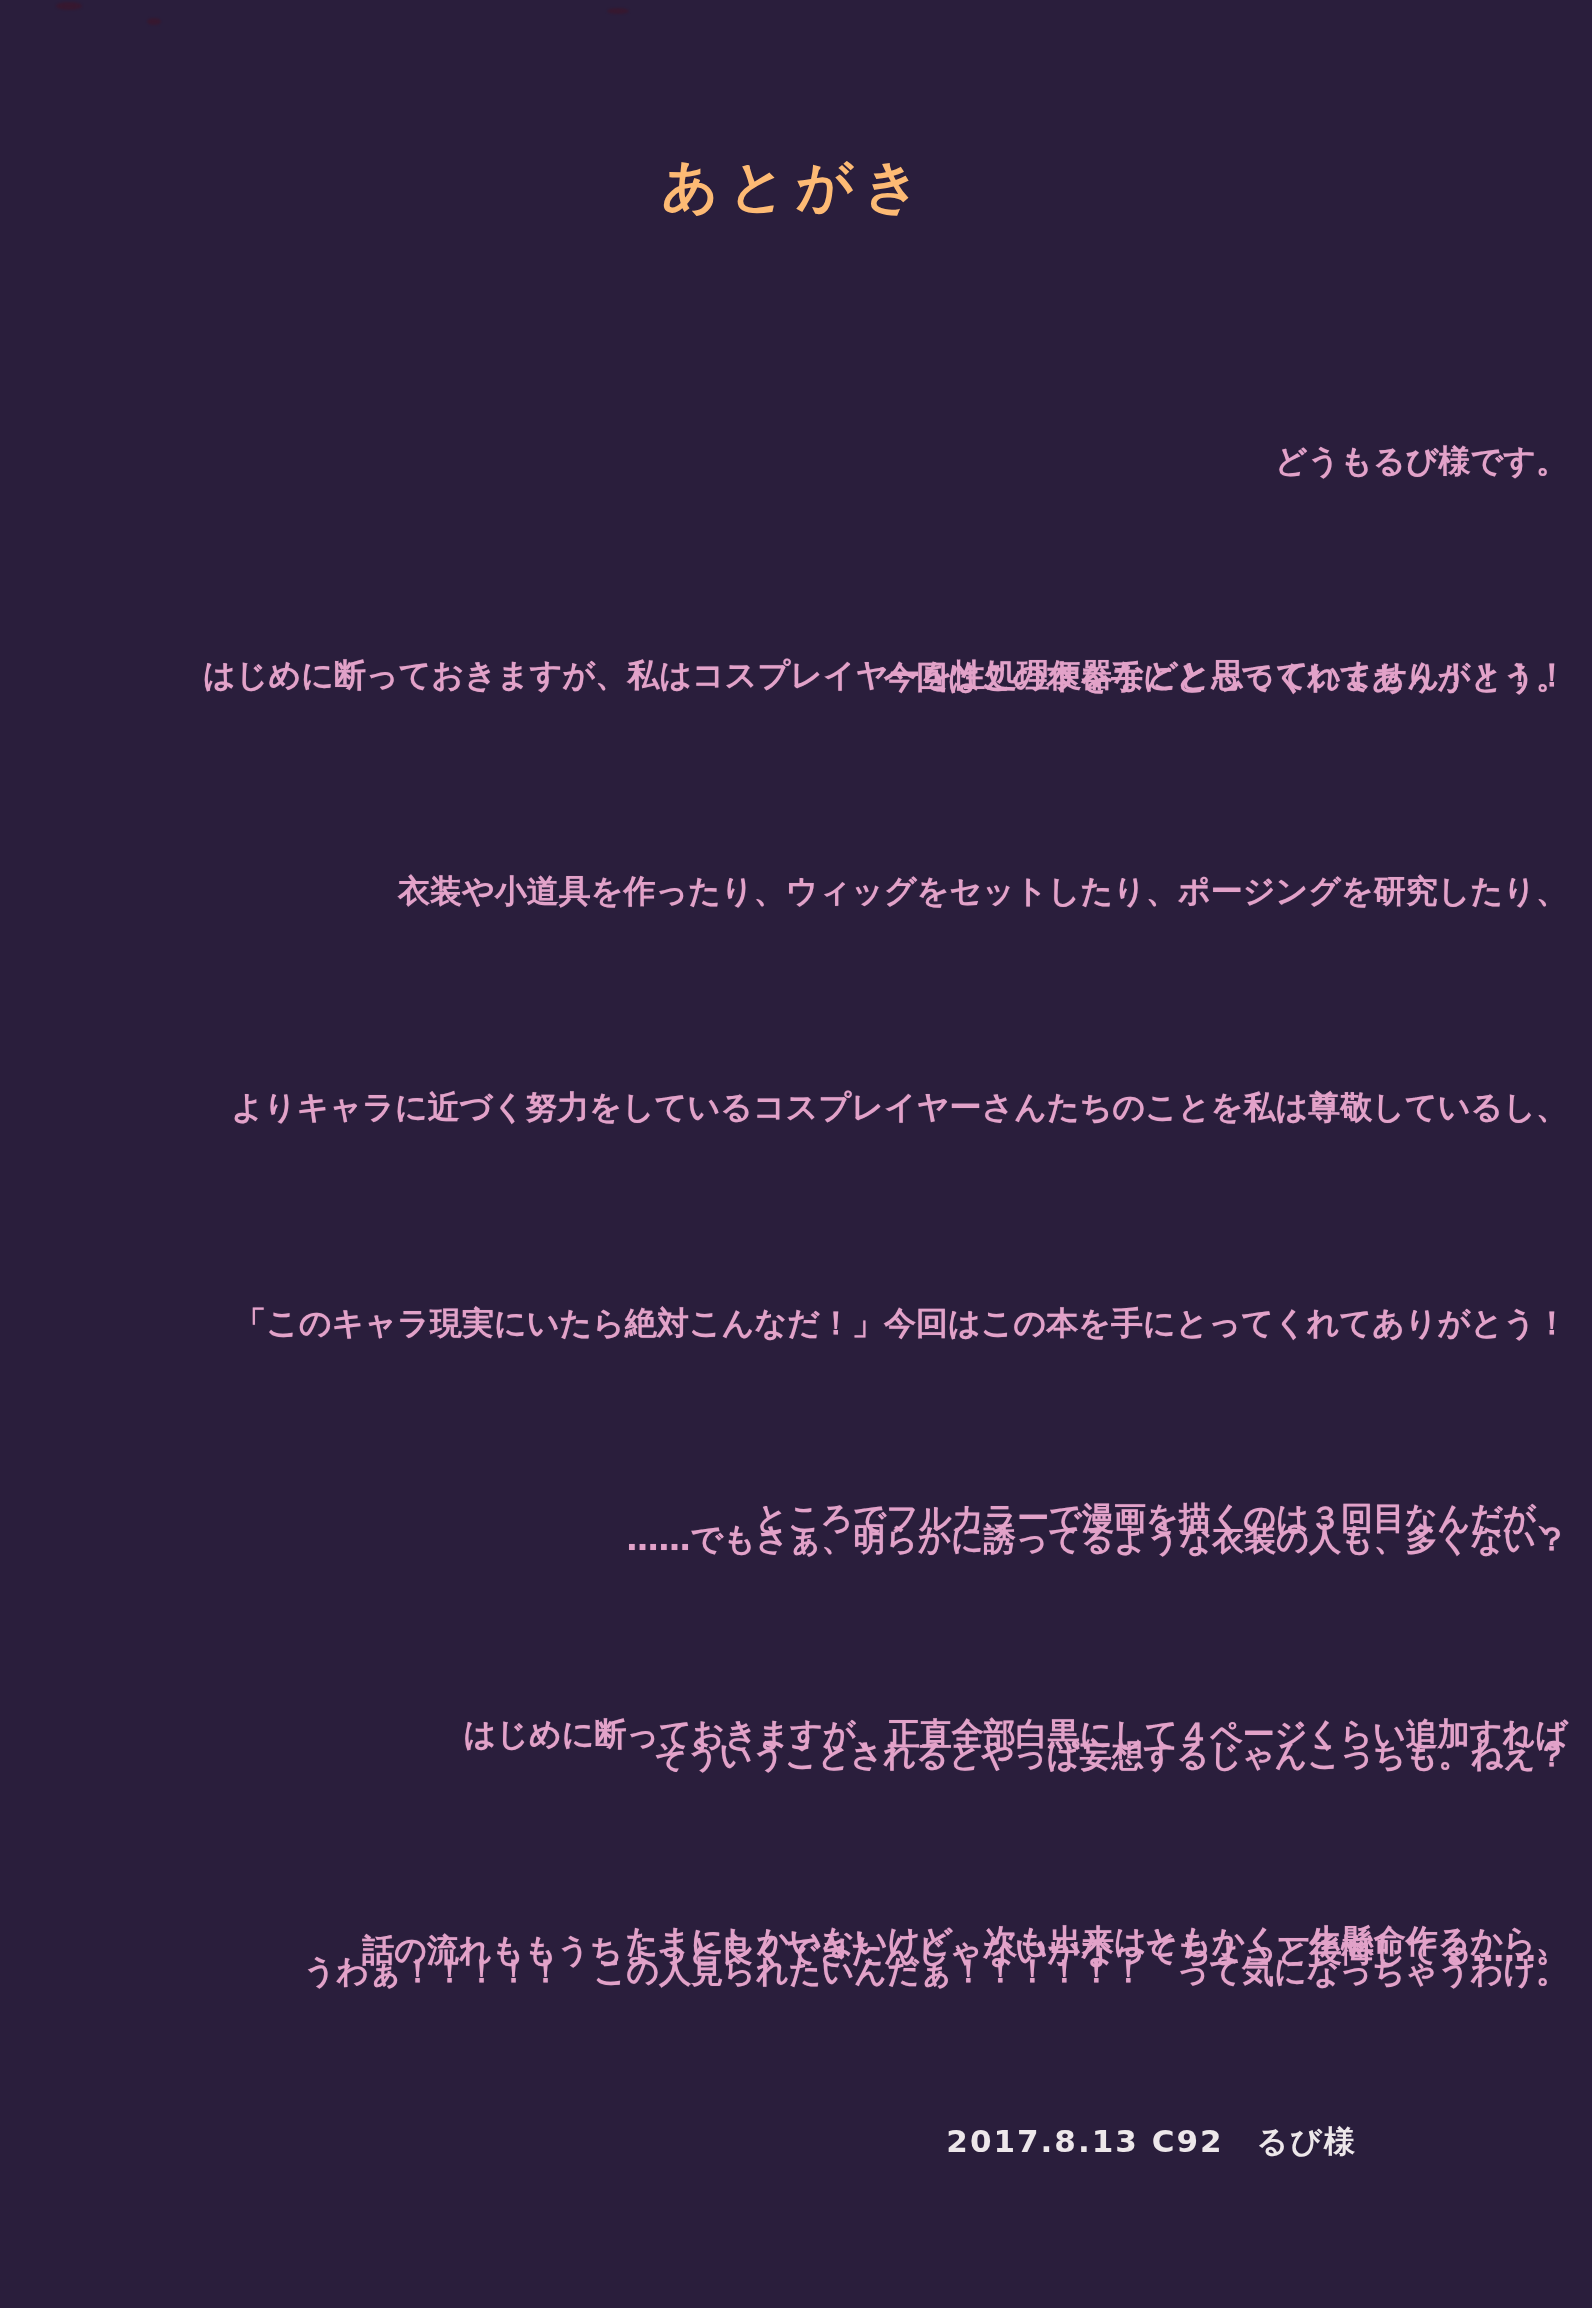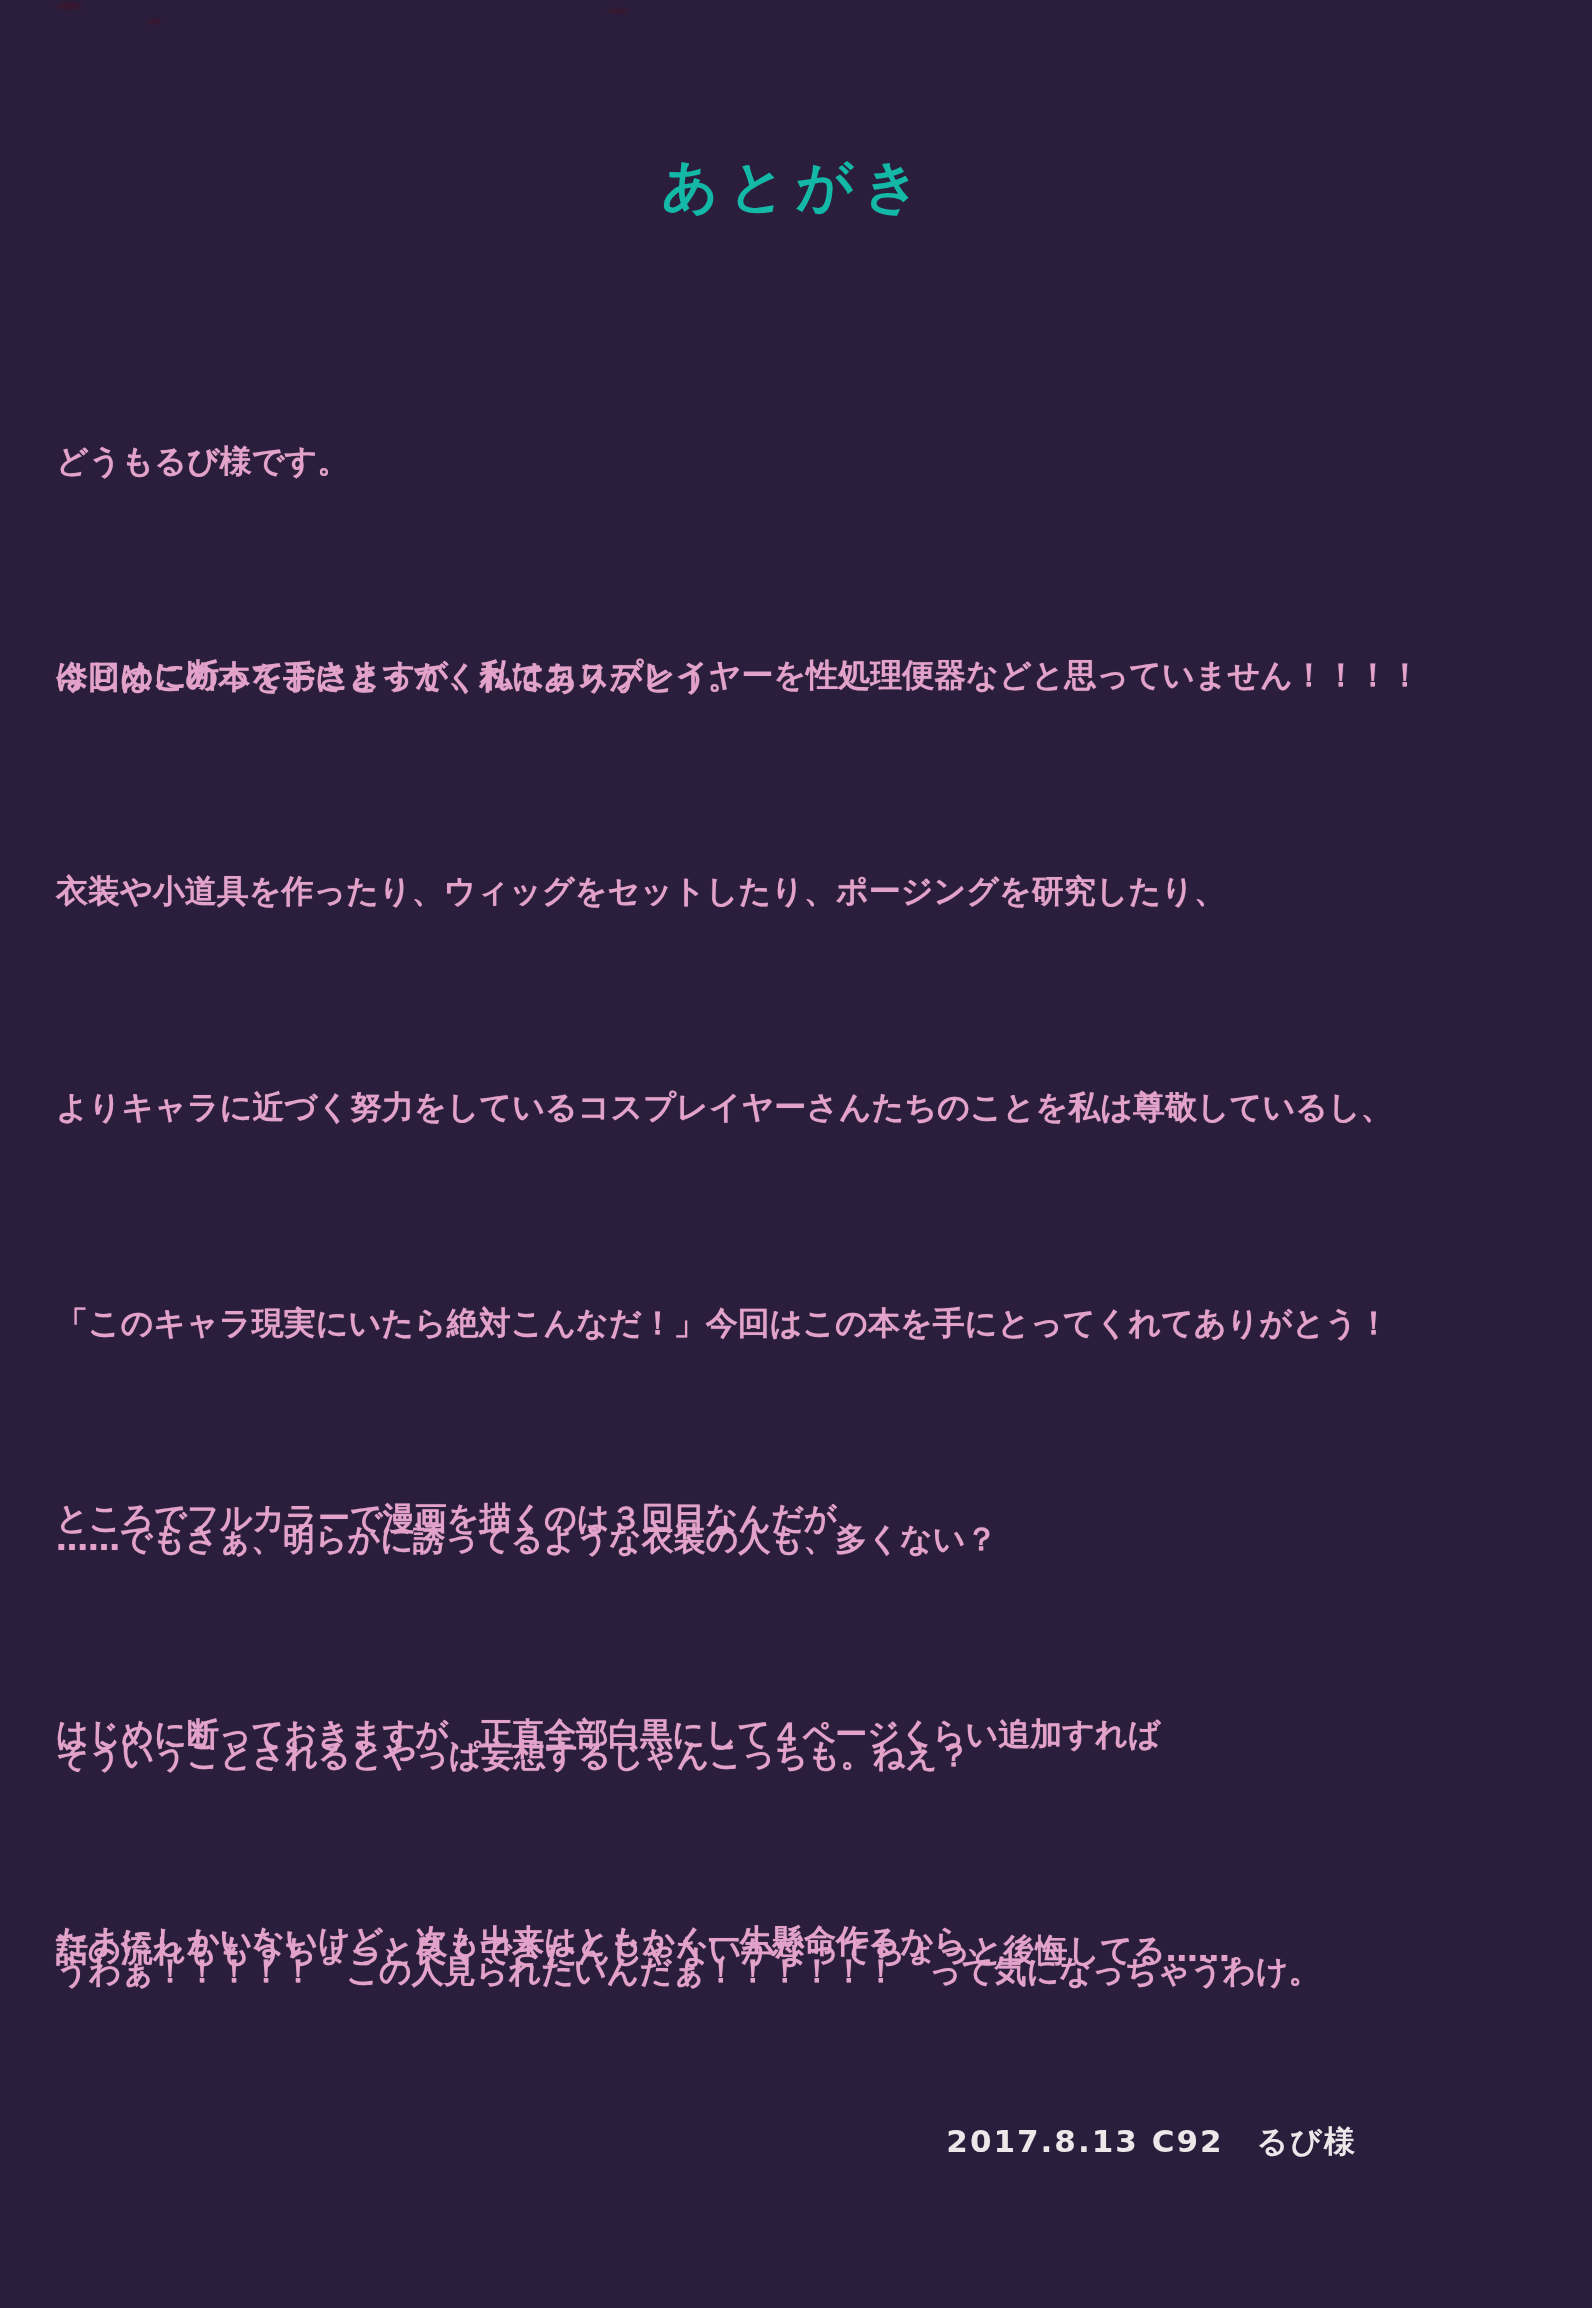--- a/index.html
+++ b/index.html
@@ -10,38 +10,38 @@
     overflow:hidden;
     font-family:"DejaVu Sans","Liberation Sans",sans-serif;
   }
   .page-title{
     position:absolute;
     top:111px;left:0;width:1592px;
     text-align:center;
     font-size:56px;
     font-weight:bold;
     letter-spacing:10px;
-    color:#14b8a6;
+    color:#fdba74;
   }
   .para{
     position:absolute;
     left:56px;
     width:1512px;
     color:#e2a2c9;
     font-size:32px;
     font-weight:bold;
     line-height:72px;
     white-space:pre;
     text-shadow:0 0 1px rgba(226,162,201,.4);
   }
   .para.p1{top:281px;}
   .para.p2{top:495px;}
   .para.p3{top:1338px;}
   .para.p4{top:1761px;}
-  .line{height:72px;}
+  .line{height:72px;text-align:right;}
   .signature{
     position:absolute;
     top:2121px;
     right:235px;
     color:#ede7ea;
     font-size:31px;
     font-weight:bold;
     letter-spacing:2px;
     white-space:pre;
     text-align:right;

